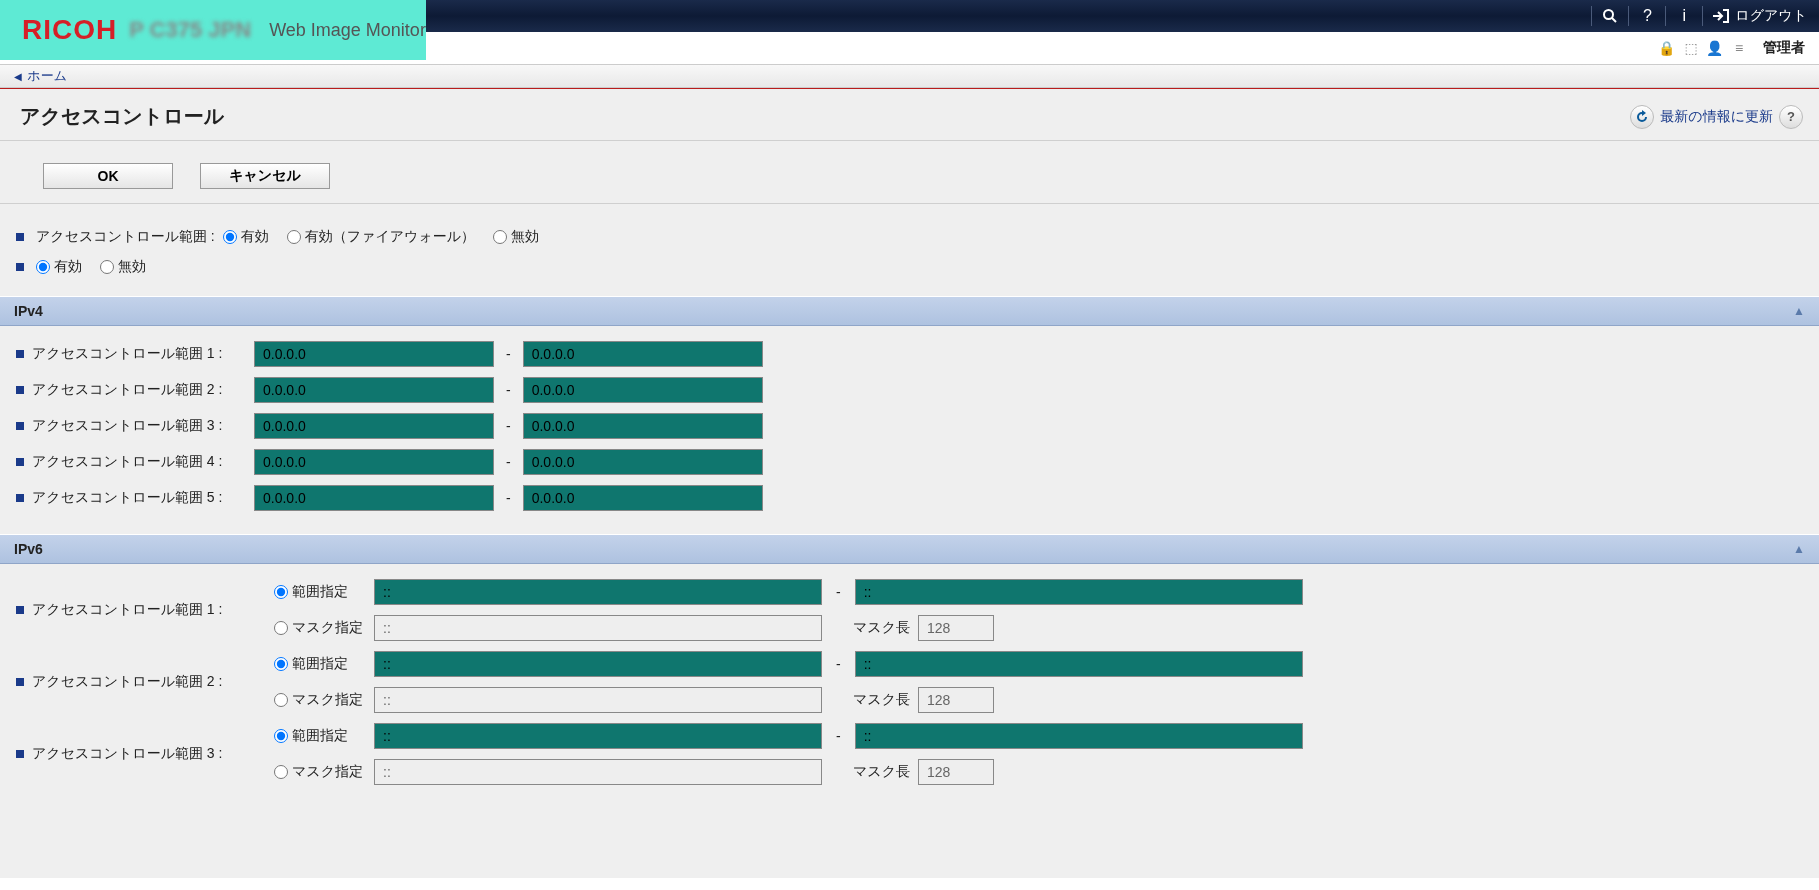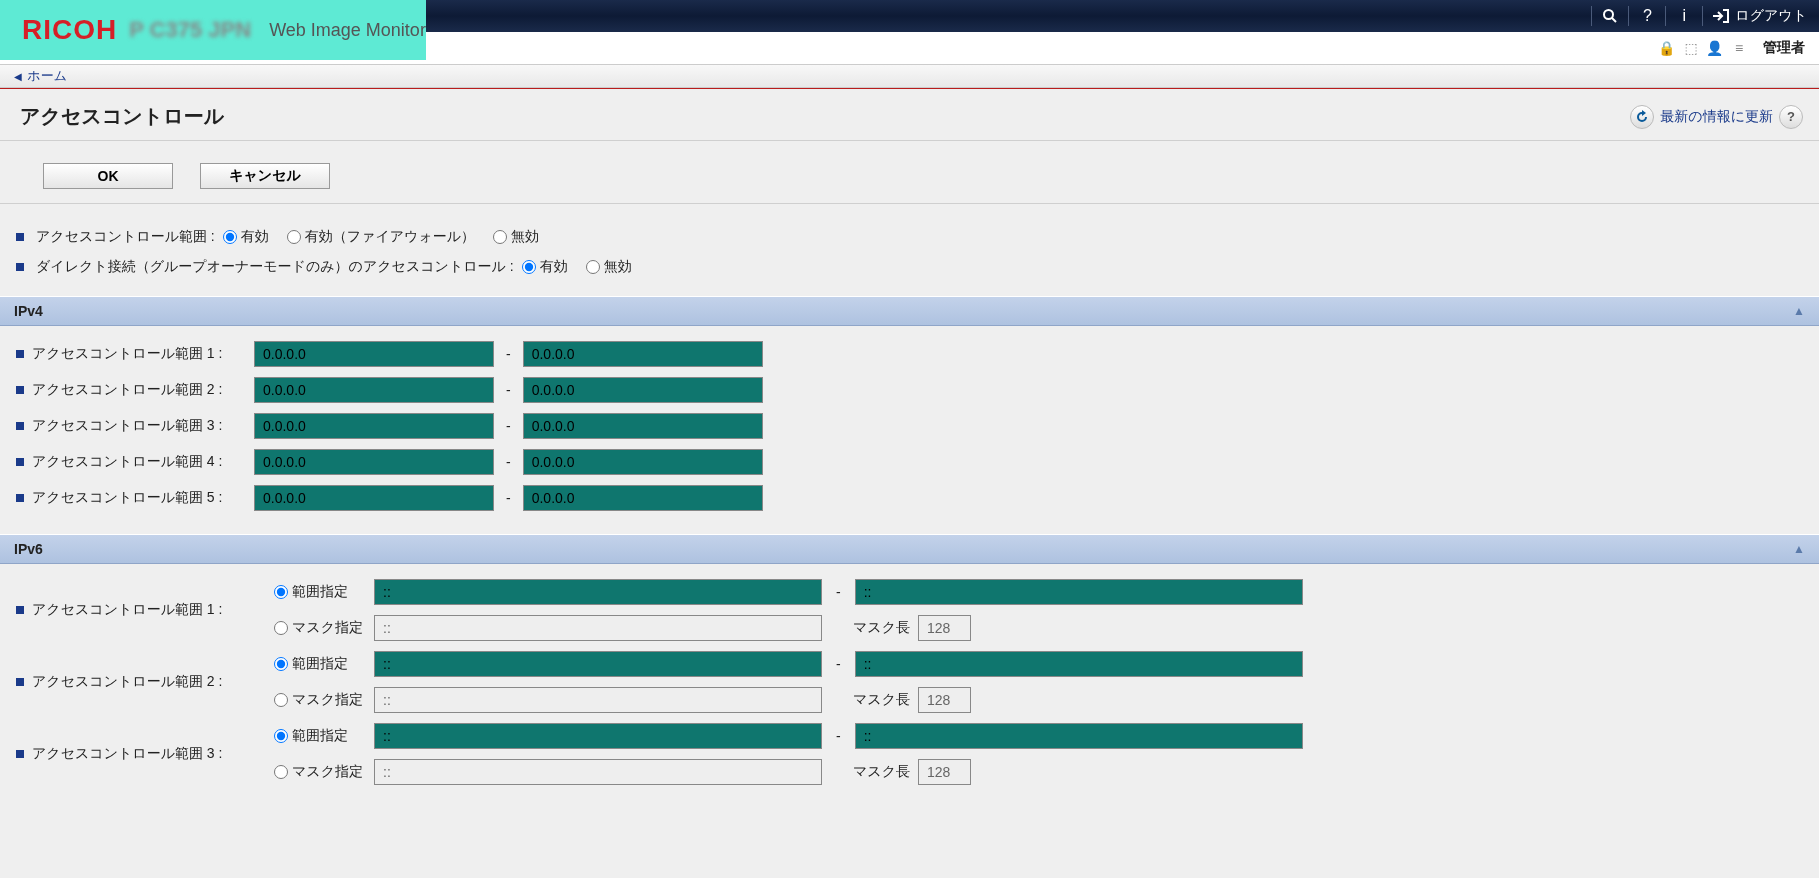--- a/index.html
+++ b/index.html
@@ -102,21 +102,21 @@
 
 .field-grid { padding: 10px 16px 18px 16px; }
 .field-row { display:flex; align-items:center; gap:6px; padding:5px 0; font-size:14px;}
 .field-label { display:flex; align-items:center; gap:4px; width:232px; }
 .ip-input {
   width: 240px; height:26px;
   border:1px solid #888; padding:2px 8px; font-size:14px;
   background:#0f766e;
 }
 .ip-input.wide { width: 448px; }
-.ip-input.small { width: 53px; padding-left: 8px; }
+.ip-input.small { width: 76px; padding-left: 8px; }
 .ip-input[disabled] { background:#eee; color:#666; }
 .dash { padding: 0 6px; }
 
 .ipv6-row { display:flex; align-items:flex-start; gap:6px; padding:0; font-size:14px;}
 .ipv6-label { display:flex; align-items:center; gap:4px; width:252px; align-self:center;}
 .ipv6-subrows { display:flex; flex-direction:column; }
 .ipv6-subrow { display:flex; align-items:center; gap:8px; padding:5px 0;}
 .sub-radio-label { width:92px; display:flex; align-items:center; gap:4px;}
 .mask-label { margin-left:23px; }
 
@@ -206,21 +206,20 @@
               <span>有効（ファイアウォール）</span>
             </label>
             <label class="radio-item">
               <input type="radio" name="acr" style="">
               <span>無効</span>
             </label>
           </div>
     </div>
     <div class="opt-row">
       <span class="sq"></span>
-      <span>ダイレクト接続（グループオーナーモードのみ）のアクセスコントロール :</span>
       <div class="radio-group" id="direct-radios">
             <label class="radio-item">
               <input type="radio" name="dcr" checked="" style="">
               <span>有効</span>
             </label>
             <label class="radio-item">
               <input type="radio" name="dcr" style="">
               <span>無効</span>
             </label>
           </div>

